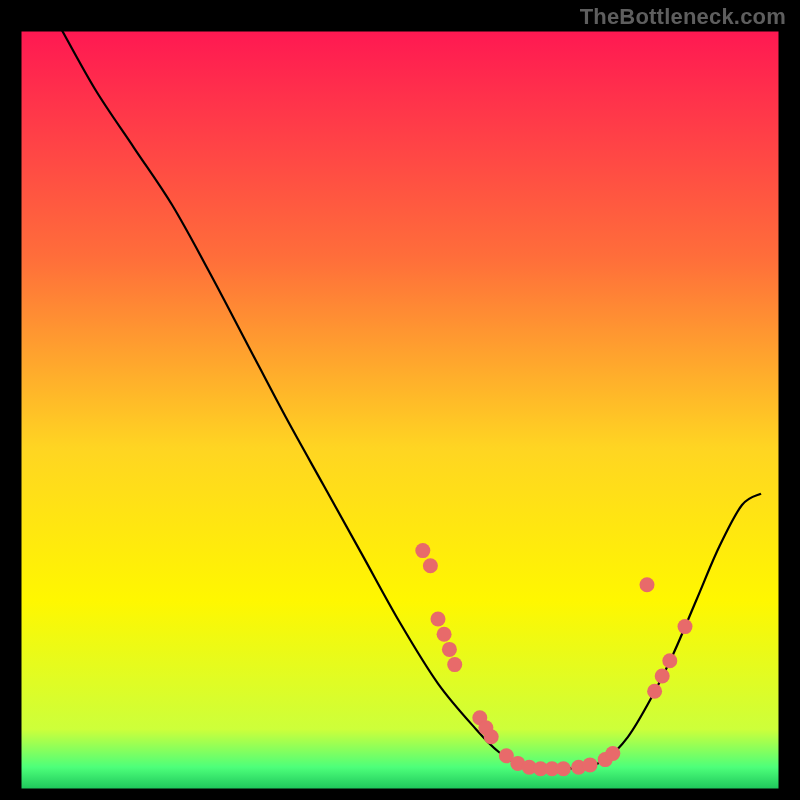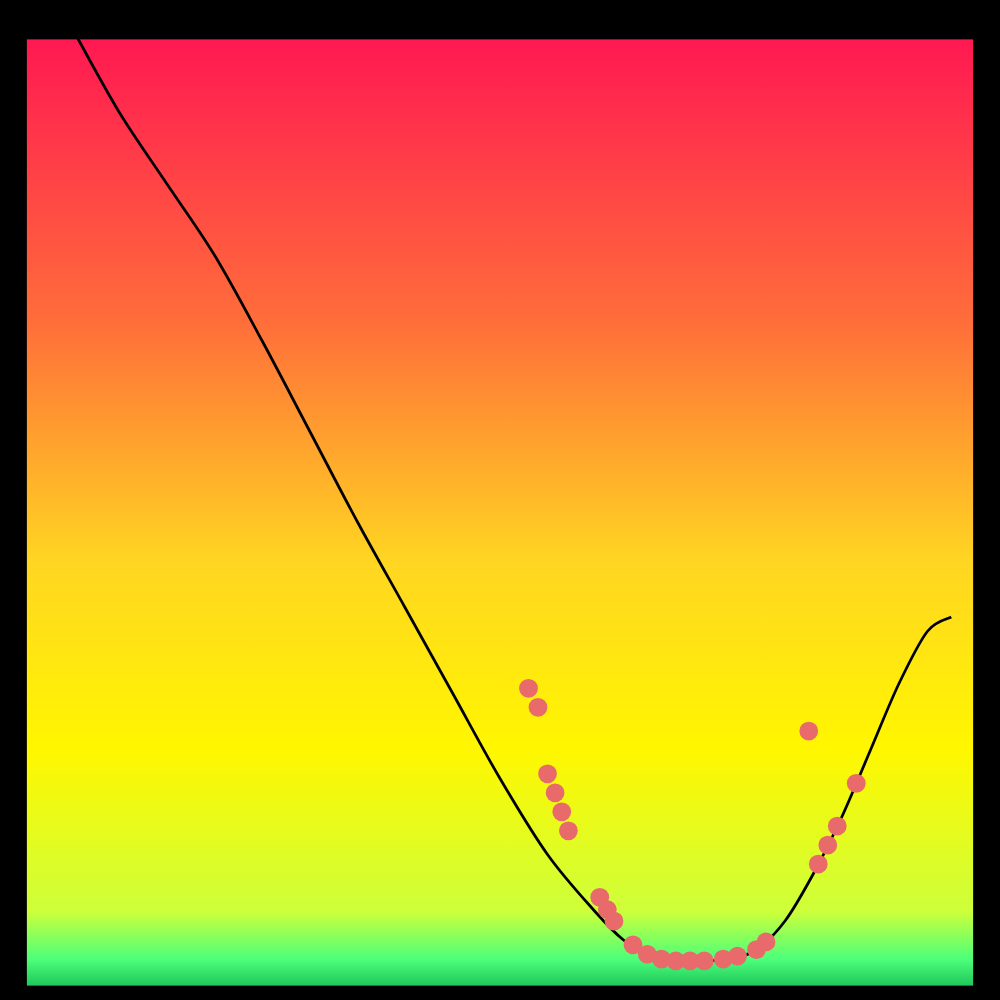--- a/index.html
+++ b/index.html
@@ -28,20 +28,21 @@
     letter-spacing: 0.2px;
   }
   svg {
     display: block;
   }
 </style>
 </head>
 <body>
 
 <div class="container">
+  <div class="watermark">TheBottleneck.com</div>
   <svg id="chart-svg" width="800" height="800" viewBox="0 0 800 800">
     <defs>
       <linearGradient id="bg-grad" x1="0" y1="0" x2="0" y2="1">
           <stop offset="0%" stop-color="#ff1852"></stop>
           <stop offset="30%" stop-color="#ff6e3a"></stop>
           <stop offset="55%" stop-color="#ffd522"></stop>
           <stop offset="75%" stop-color="#fff700"></stop>
           <stop offset="92%" stop-color="#cdff3a"></stop>
           <stop offset="97%" stop-color="#4dff7a"></stop>
           <stop offset="100%" stop-color="#1cc45a"></stop>

